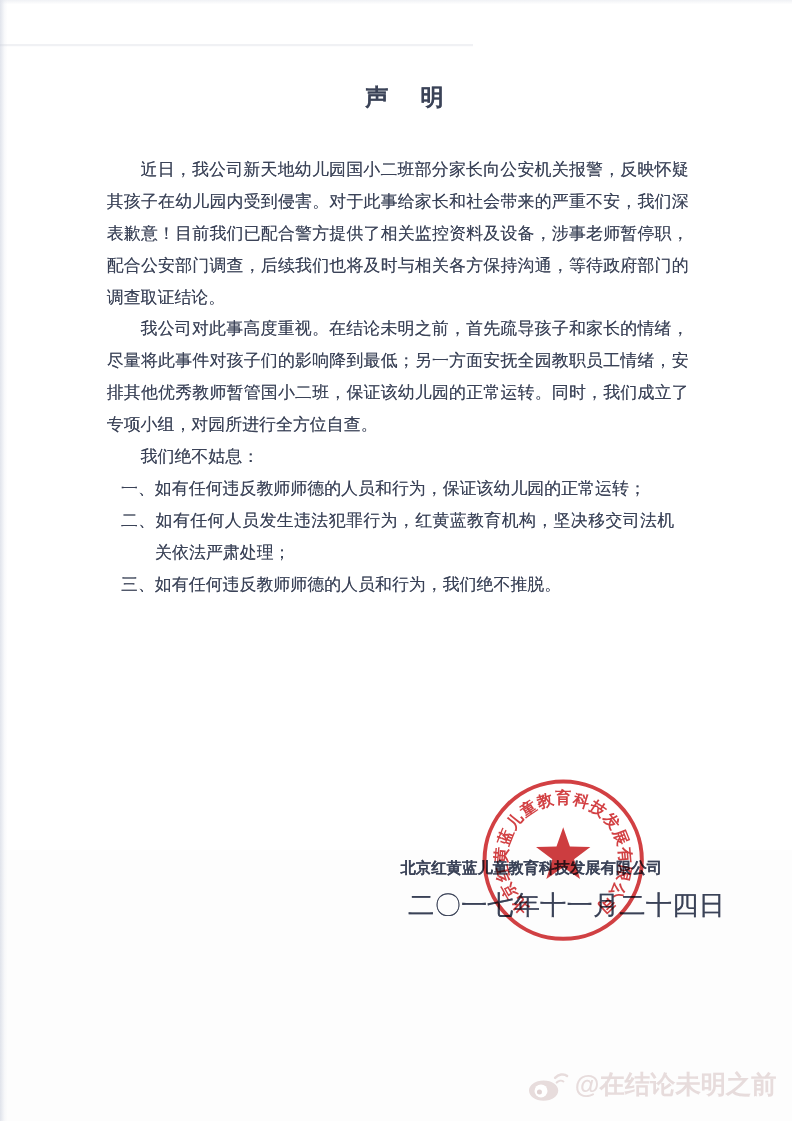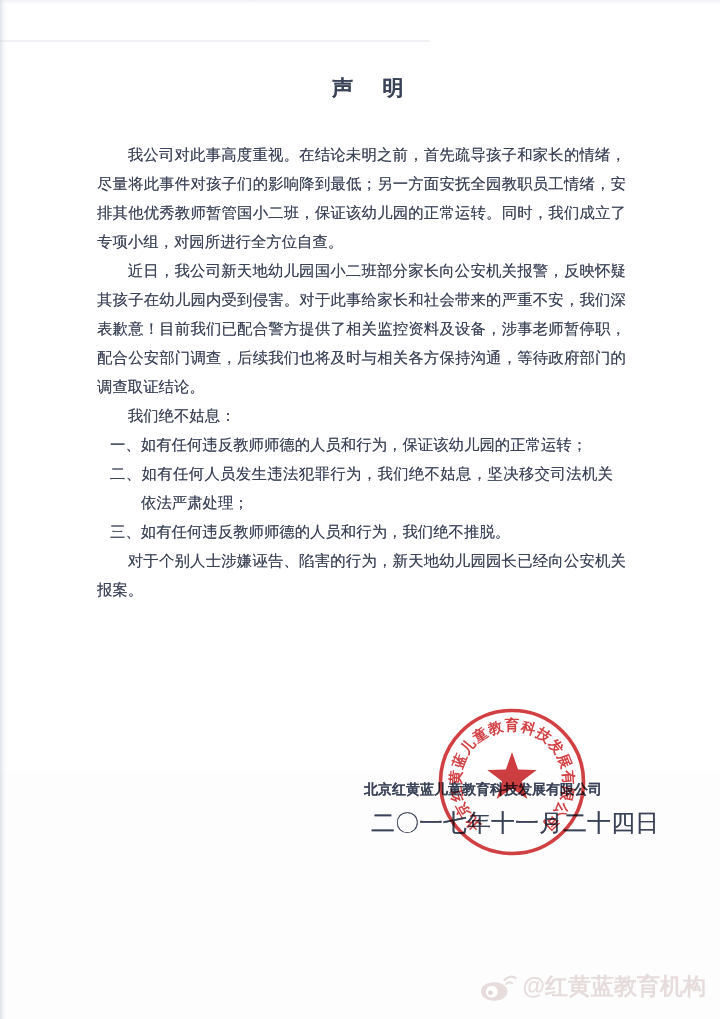--- a/index.html
+++ b/index.html
@@ -73,29 +73,28 @@
 <body>
 
 <div class="page">
   <div class="edge-left"></div>
   <div class="edge-top"></div>
   <div class="scan-band"></div>
 
   <div class="doc-title ink">声明</div>
 
   <div class="body-text ink">
+    <p>近日，我公司新天地幼儿园国小二班部分家长向公安机关报警，反映怀疑其孩子在幼儿园内受到侵害。对于此事给家长和社会带来的严重不安，我们深表歉意！目前我们已配合警方提供了相关监控资料及设备，涉事老师暂停职，配合公安部门调查，后续我们也将及时与相关各方保持沟通，等待政府部门的调查取证结论。</p>
     <p>我公司对此事高度重视。在结论未明之前，首先疏导孩子和家长的情绪，尽量将此事件对孩子们的影响降到最低；另一方面安抚全园教职员工情绪，安排其他优秀教师暂管国小二班，保证该幼儿园的正常运转。同时，我们成立了专项小组，对园所进行全方位自查。</p>
-    <p>近日，我公司新天地幼儿园国小二班部分家长向公安机关报警，反映怀疑其孩子在幼儿园内受到侵害。对于此事给家长和社会带来的严重不安，我们深表歉意！目前我们已配合警方提供了相关监控资料及设备，涉事老师暂停职，配合公安部门调查，后续我们也将及时与相关各方保持沟通，等待政府部门的调查取证结论。</p>
     <p class="promise-heading">我们绝不姑息：</p>
     <ul class="promise-list">
       <li>一、如有任何违反教师师德的人员和行为，保证该幼儿园的正常运转；</li>
-      <li>二、如有任何人员发生违法犯罪行为，我们绝不姑息，坚决移交司法机关依法严肃处理；</li>
+      <li>二、如有任何人员发生违法犯罪行为，红黄蓝教育机构，坚决移交司法机关依法严肃处理；</li>
       <li>三、如有任何违反教师师德的人员和行为，我们绝不推脱。</li>
     </ul>
-    <p>对于个别人士涉嫌诬告、陷害的行为，新天地幼儿园园长已经向公安机关报案。</p>
   </div>
 
   <div class="sig-company ink">北京红黄蓝儿童教育科技发展有限公司</div>
   <div class="sig-date ink">二〇一七年十一月二十四日</div>
 
   <svg class="stamp" width="166" height="166" viewBox="0 0 166 166">
     <circle cx="83" cy="83" r="71.5" fill="none" stroke="#cf3134" stroke-width="3.6"></circle>
     <polygon fill="#cb2e31" points="83,53 89.1,70.6 107.7,71 92.9,82.2 98.3,100 83,89.4 67.7,100 73.1,82.2 58.3,71 76.9,70.6"></polygon>
     <g id="stamp-arc">
         <text x="45.12002363740139" y="122.87615065134761" text-anchor="middle" dominant-baseline="middle" transform="rotate(223.52941176470588 45.12002363740139 122.87615065134761)" fill="#cf3134">北</text>
@@ -119,15 +118,15 @@
   </svg>
 
   <div class="watermark">
     <svg width="38" height="31" viewBox="0 0 40 32">
       <path fill="none" stroke="#e7dcdc" stroke-width="2.4" stroke-linecap="round" d="M27 9c3.2-3.4 8.4-4.4 11.5-1.8"></path>
       <path fill="none" stroke="#e7dcdc" stroke-width="2" stroke-linecap="round" d="M28.5 13.5c1.8-1.8 4.6-2.3 6.4-1"></path>
       <path fill="#e7dcdc" d="M16 11.5c8 0 14 4.3 14 9.7S24 31 16 31 2 26.6 2 21.2s6-9.7 14-9.7z"></path>
       <circle cx="13.5" cy="21.5" r="6.2" fill="#ffffff"></circle>
       <circle cx="12" cy="22.5" r="2.4" fill="#e0d2d2"></circle>
     </svg>
-    <span>@红黄蓝教育机构</span>
+    <span>@在结论未明之前</span>
   </div>
 </div>
 
 </body></html>

